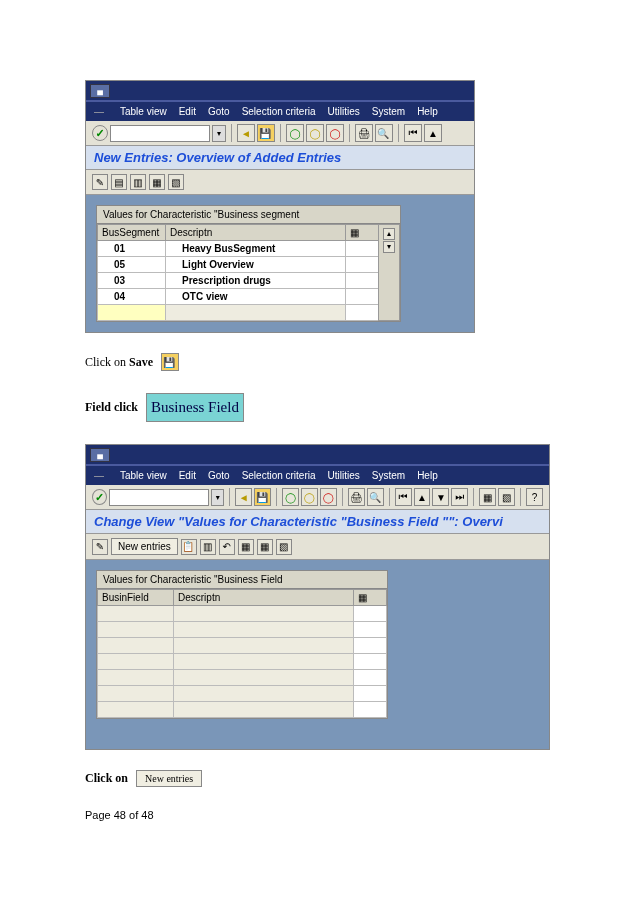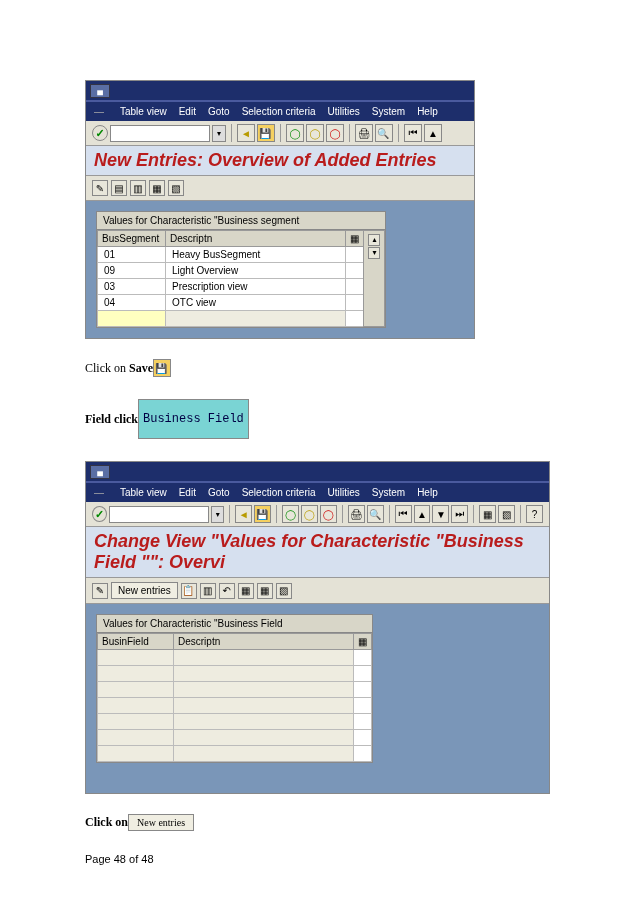--- a/index.html
+++ b/index.html
@@ -78,24 +78,24 @@
     display: inline-flex;
     align-items: center; justify-content: center;
     font-size: 10px;
   }
   .tb-btn.nav-green { color: #080; }
   .tb-btn.nav-gold { color: #b89b00; }
   .tb-btn.nav-red { color: #c00; }
   .tb-btn.save { background: #f5d060; }
   .title-bar {
     background: #d6e0ef;
-    color: #b91c1c;
+    color: #1d4ed8;
     font-weight: bold;
     font-style: italic;
-    font-size: 18px;
+    font-size: 13px;
     padding: 4px 8px;
     border-bottom: 1px solid #999;
     font-family: "Trebuchet MS", Arial, sans-serif;
   }
   .app-toolbar {
     background: #e4e2d6;
     padding: 4px 6px;
     display: flex;
     align-items: center;
     gap: 3px;
@@ -134,22 +134,23 @@
     background: #d8d6c8;
     border: 1px solid #999;
     padding: 2px 4px;
     text-align: left;
     font-weight: normal;
     height: 16px;
   }
   table.sap td {
     background: #fff;
     border: 1px solid #bbb;
-    padding: 2px 6px;
+    padding: 2px 16px;
     height: 16px;
+    font-weight: bold;
   }
   table.sap td.active { background: #ffffc0; }
   table.sap td.empty { background: #eeece0; }
   .col-icon {
     width: 14px;
     background: #e4d080;
     padding: 0;
   }
   .scroll-col {
     width: 14px;
@@ -166,35 +167,36 @@
     text-align: center;
     line-height: 10px;
     margin: 1px auto;
   }
   .instruction {
     font-family: Georgia, "Times New Roman", serif;
     font-size: 12px;
     margin: 16px 0 22px 0;
     display: flex;
     align-items: center;
+    gap: 8px;
   }
   .inline-save {
     display: inline-flex;
     width: 18px; height: 18px;
     border: 1px solid #888;
     background: #f5d060;
     align-items: center; justify-content: center;
     font-size: 10px;
   }
   .inline-field {
     background: #7ad4d4;
     color: #004;
-    padding: 12px 4px;
-    font-family: Liberation Mono, monospace;
-    font-size: 12px;
+    padding: 5px 4px;
+    font-family: Liberation Serif, serif;
+    font-size: 15px;
     border: 1px solid #888;
   }
   .inline-newentries {
     border: 1px solid #888;
     background: #f0eee2;
     padding: 2px 8px;
     font-size: 10px;
   }
   .footer {
     font-family: Arial, sans-serif;
@@ -269,27 +271,27 @@
               <span class="scroll-btn">▴</span>
               <span class="scroll-btn">▾</span>
             </th>
           </tr>
           <tr>
                 <td>01</td>
                 <td>Heavy BusSegment</td>
                 <td class="col-icon"></td>
               </tr>
           <tr>
-                <td>09</td>
+                <td>05</td>
                 <td>Light Overview</td>
                 <td class="col-icon"></td>
               </tr>
           <tr>
                 <td>03</td>
-                <td>Prescription view</td>
+                <td>Prescription drugs</td>
                 <td class="col-icon"></td>
               </tr>
           <tr>
                 <td>04</td>
                 <td>OTC view</td>
                 <td class="col-icon"></td>
               </tr>
           <tr>
                 <td class="active"></td>
                 <td class="empty"></td>

